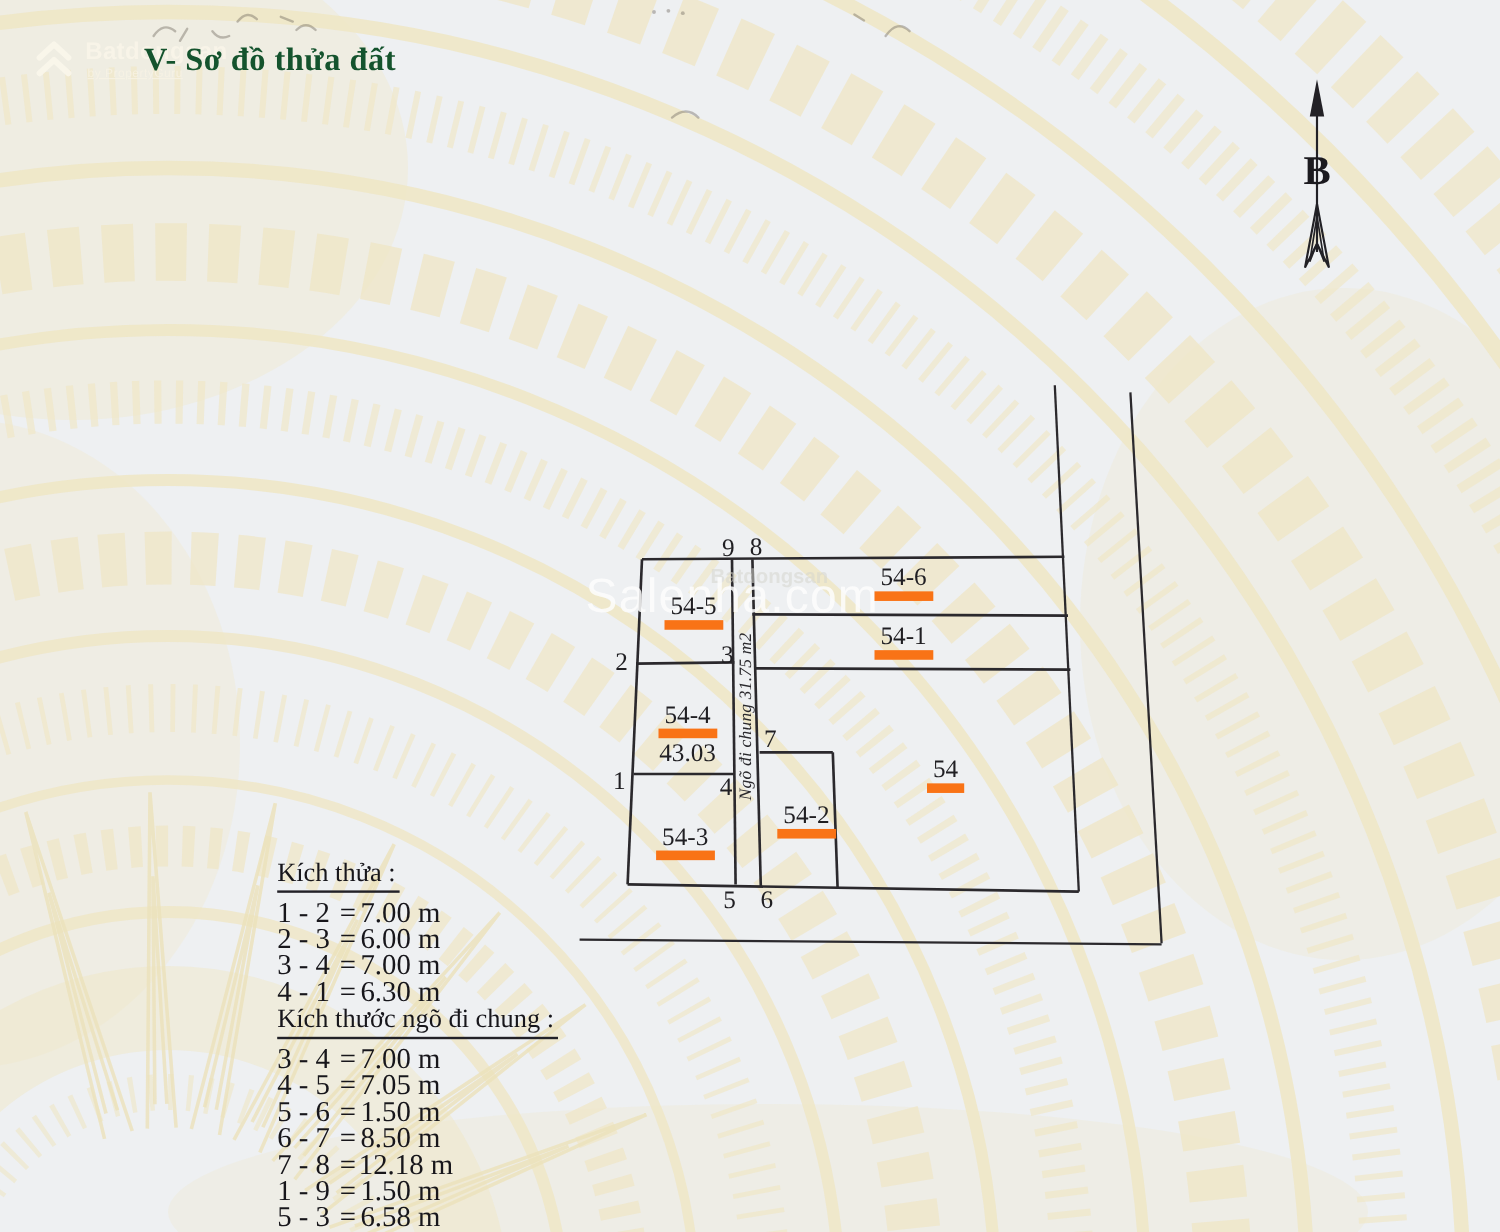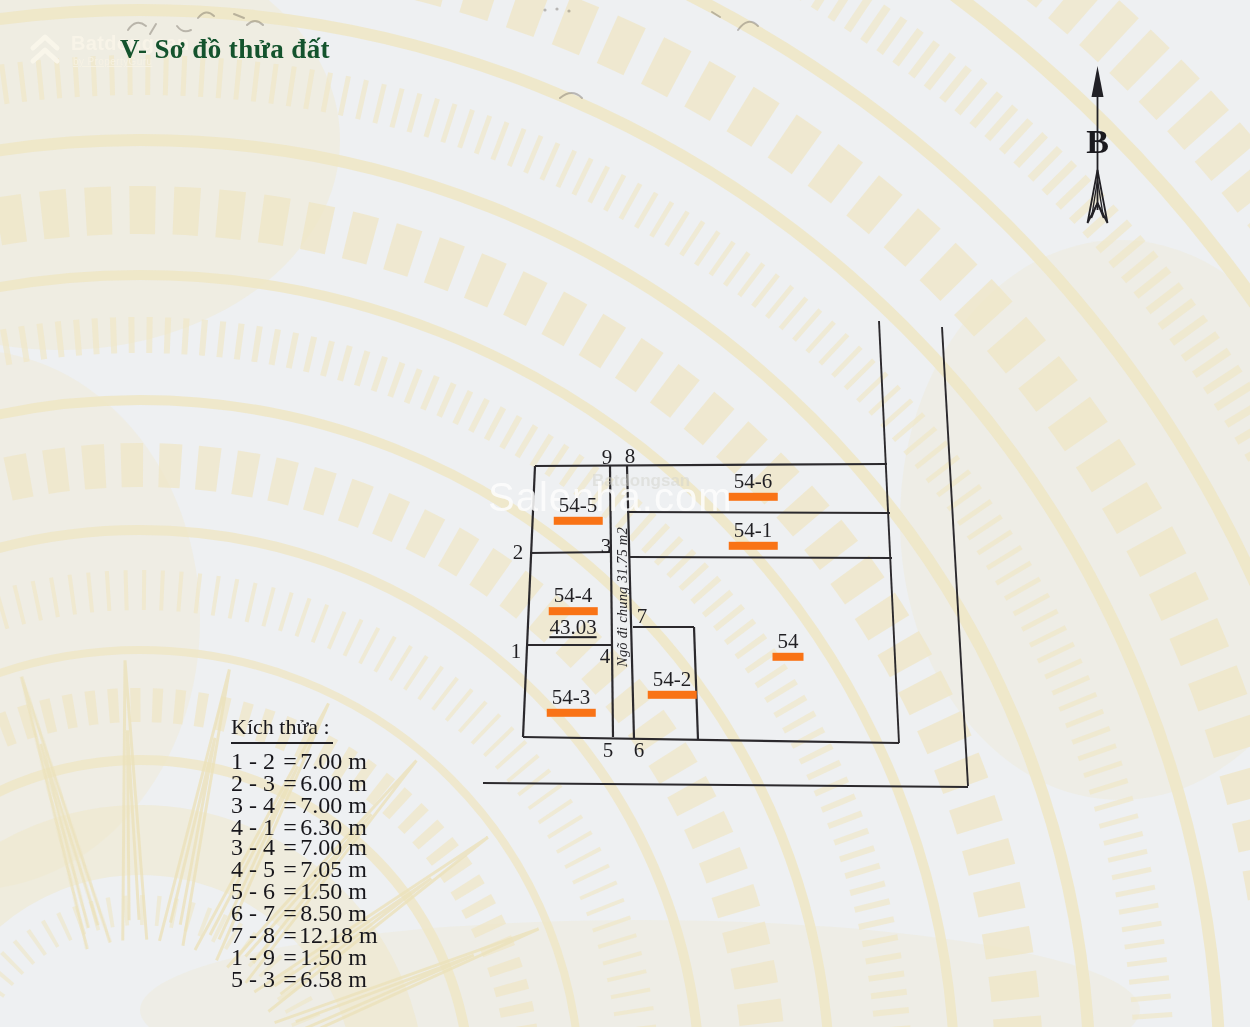--- a/index.html
+++ b/index.html
@@ -20,21 +20,21 @@
   .brand{left:25px;top:30px;width:230px;height:46px;color:rgba(249,245,233,.85);}
   .brand .bn{position:absolute;left:46px;top:2px;font-family:"Liberation Sans",sans-serif;
              font-size:20px;font-weight:bold;letter-spacing:.3px;}
   .brand .bs{position:absolute;left:48px;top:26px;font-family:"Liberation Sans",sans-serif;
              font-size:10px;letter-spacing:.4px;color:rgba(247,243,229,.8);text-decoration:underline;}
   
   .plabel{transform:translate(-50%,-50%);font-size:21px;color:#201f23;text-align:center;
           white-space:nowrap;}
   .plabel .pid{display:inline-block;border-bottom:8px solid #f97316;padding:0 5px 1px;
                line-height:1.02;}
-  .plabel .parea{display:block;line-height:1.06;padding-top:1px;text-decoration:underline;}
+  .plabel .parea{display:block;line-height:1.06;padding-top:1px;}
   .point{transform:translate(-50%,-50%);font-size:21px;color:#201f23;white-space:nowrap;}
   .alley-label{transform:translate(-50%,-50%) rotate(-90deg);font-style:italic;
                font-size:14.5px;color:#2a292d;white-space:nowrap;letter-spacing:.2px;}
   
   .dims{color:#17161b;}
   .dims .hd{font-size:22px;display:inline-block;border-bottom:2px solid #222127;
             padding:0 3px 2px 0;margin-bottom:6px;white-space:nowrap;}
   .dims .row{display:grid;grid-template-columns:50px 18px 68px;font-size:24px;
              line-height:22px;}
   .dims .eq{text-align:center;}
@@ -226,20 +226,21 @@
     <span class="val">7.00 m</span>
   </div>
   <div class="row">
     <span class="lbl">4 - 1</span>
     <span class="eq">=</span>
     <span class="val">6.30 m</span>
   </div>
 </div>
 
 <div class="abs dims" style="left:231px;top:836px;">
+  <div class="hd">Kích thước ngõ đi chung :</div>
   <div class="row">
     <span class="lbl">3 - 4</span>
     <span class="eq">=</span>
     <span class="val">7.00 m</span>
   </div>
   <div class="row">
     <span class="lbl">4 - 5</span>
     <span class="eq">=</span>
     <span class="val">7.05 m</span>
   </div>

